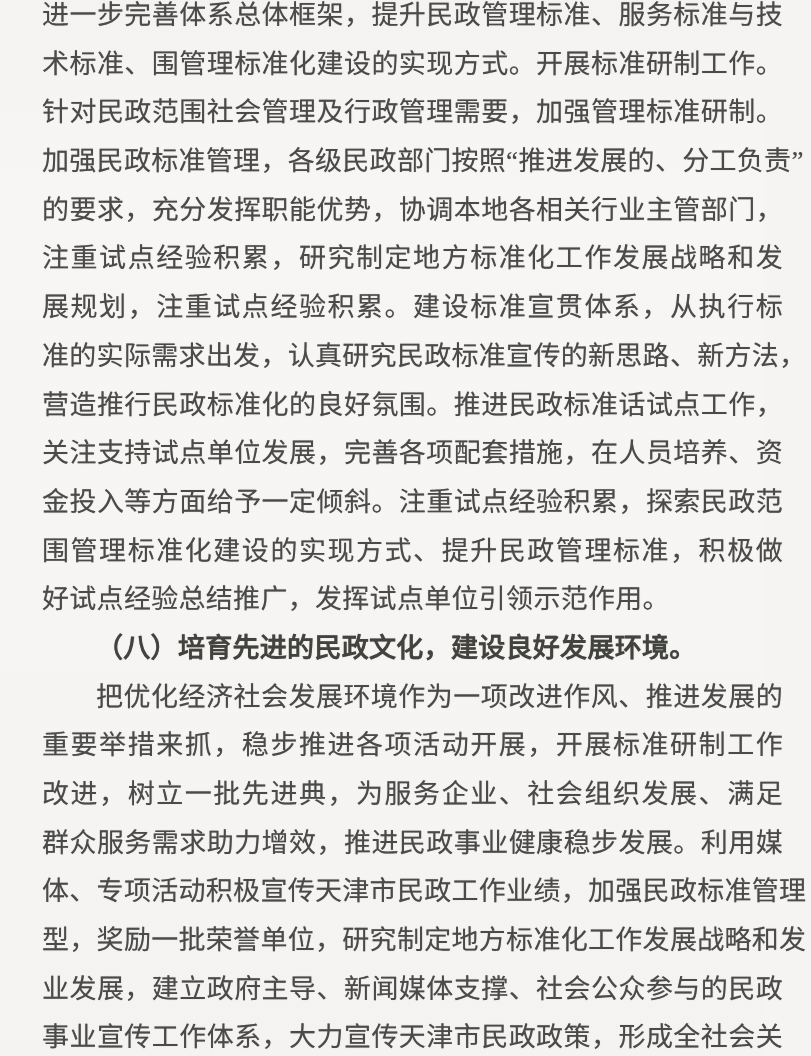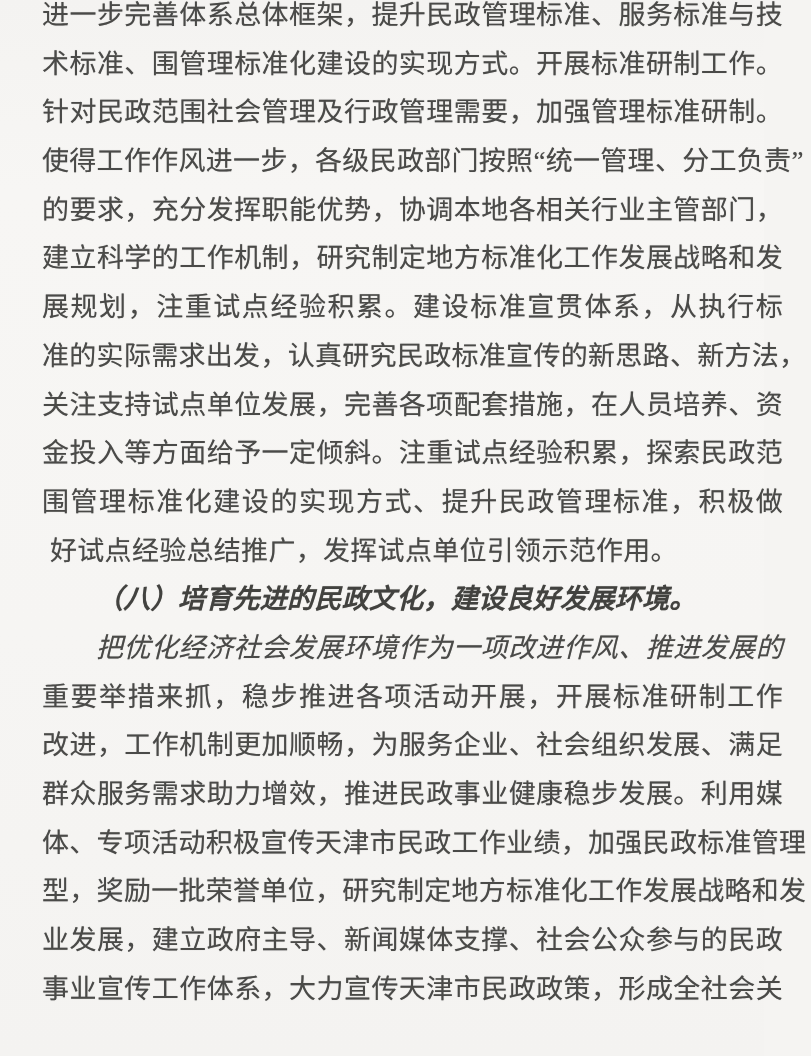--- a/index.html
+++ b/index.html
@@ -30,54 +30,52 @@
   }
   .line {
     height: 48.7px;
     white-space: nowrap;
     text-align: justify;
     text-align-last: justify;
     text-justify: inter-character;
   }
   .line--flushleft {
     text-align-last: left;
-    margin-left: 8px;
   }
   .line--indent {
     text-indent: 2em;
-    font-style: italic;
   }
   .line--heading {
     text-align-last: left;
     text-indent: 2em;
     font-weight: bold;
     color: #42423f;
-    font-style: italic;
   }
 </style>
 </head>
 <body>
 
 <div class="page">
   <div class="text-block">
     <div class="line">进一步完善体系总体框架，提升民政管理标准、服务标准与技</div>
     <div class="line">术标准、围管理标准化建设的实现方式。开展标准研制工作。</div>
     <div class="line">针对民政范围社会管理及行政管理需要，加强管理标准研制。</div>
-    <div class="line">使得工作作风进一步，各级民政部门按照“统一管理、分工负责”</div>
+    <div class="line">加强民政标准管理，各级民政部门按照“推进发展的、分工负责”</div>
     <div class="line">的要求，充分发挥职能优势，协调本地各相关行业主管部门，</div>
-    <div class="line">建立科学的工作机制，研究制定地方标准化工作发展战略和发</div>
+    <div class="line">注重试点经验积累，研究制定地方标准化工作发展战略和发</div>
     <div class="line">展规划，注重试点经验积累。建设标准宣贯体系，从执行标</div>
     <div class="line">准的实际需求出发，认真研究民政标准宣传的新思路、新方法，</div>
+    <div class="line">营造推行民政标准化的良好氛围。推进民政标准话试点工作，</div>
     <div class="line">关注支持试点单位发展，完善各项配套措施，在人员培养、资</div>
     <div class="line">金投入等方面给予一定倾斜。注重试点经验积累，探索民政范</div>
     <div class="line">围管理标准化建设的实现方式、提升民政管理标准，积极做</div>
     <div class="line line--flushleft">好试点经验总结推广，发挥试点单位引领示范作用。</div>
     <div class="line line--heading">（八）培育先进的民政文化，建设良好发展环境。</div>
     <div class="line line--indent">把优化经济社会发展环境作为一项改进作风、推进发展的</div>
     <div class="line">重要举措来抓，稳步推进各项活动开展，开展标准研制工作</div>
-    <div class="line">改进，工作机制更加顺畅，为服务企业、社会组织发展、满足</div>
+    <div class="line">改进，树立一批先进典，为服务企业、社会组织发展、满足</div>
     <div class="line">群众服务需求助力增效，推进民政事业健康稳步发展。利用媒</div>
     <div class="line">体、专项活动积极宣传天津市民政工作业绩，加强民政标准管理</div>
     <div class="line">型，奖励一批荣誉单位，研究制定地方标准化工作发展战略和发</div>
     <div class="line">业发展，建立政府主导、新闻媒体支撑、社会公众参与的民政</div>
     <div class="line">事业宣传工作体系，大力宣传天津市民政政策，形成全社会关</div>
   </div>
 </div>
 
 </body></html>

